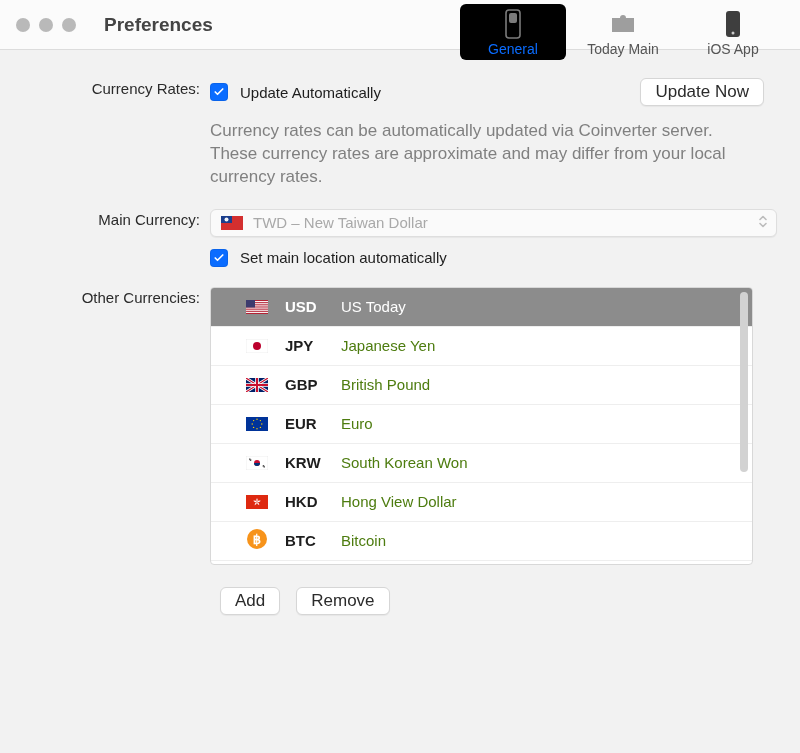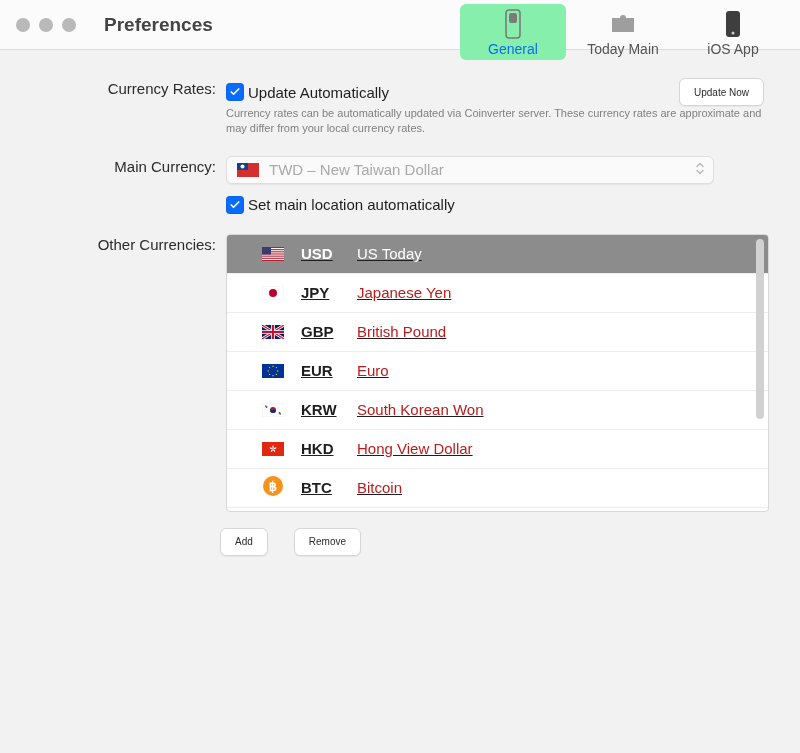--- a/index.html
+++ b/index.html
@@ -37,79 +37,78 @@
   }
   .toolbar-item {
     width: 106px;
     text-align: center;
     padding: 5px 4px 3px;
     border-radius: 6px;
     font-size: 13px;
     color: #555;
     cursor: default;
   }
-  .toolbar-item.selected { background: #86efac; color: #0a6cff; }
+  .toolbar-item.selected { background: #000000; color: #0a6cff; }
   .toolbar-item .icon-wrap {
     height: 30px;
     display: flex; align-items: center; justify-content: center;
     margin-bottom: 2px;
   }
   .toolbar-item.selected .lbl { color: #0a6cff; }
   .toolbar-item .lbl { font-size: 14px; }
   .content {
     padding: 28px 22px 20px 0;
   }
   .row {
     display: flex;
     margin-bottom: 6px;
-    padding-left: 16px;
   }
   .row .label-col {
     width: 210px;
     text-align: right;
     padding-right: 10px;
     padding-top: 2px;
     font-size: 15px;
     color: #2b2b2b;
   }
   .row .field-col {
     flex: 1;
   }
-  .checkbox-line { display: flex; align-items: center; gap: 4px; }
+  .checkbox-line { display: flex; align-items: center; gap: 12px; }
   .chk {
     width: 18px; height: 18px; border-radius: 4px;
     background: #0a6cff;
     display: inline-flex; align-items: center; justify-content: center;
     box-shadow: inset 0 0 0 1px rgba(0,0,0,.08);
   }
   .chk svg { width: 12px; height: 12px; }
   .description {
-    margin-top: 0;
-    font-size: 11px;
+    margin-top: 14px;
+    font-size: 17px;
     color: #808080;
     line-height: 1.35;
     padding-right: 16px;
   }
   .btn {
     display: inline-flex;
     align-items: center;
     justify-content: center;
     height: 28px;
     padding: 0 14px;
     border-radius: 6px;
     background: #ffffff;
     border: 1px solid #d6d6d6;
-    font-size: 10px;
+    font-size: 17px;
     color: #2b2b2b;
     box-shadow: 0 1px 1px rgba(0,0,0,.05);
     cursor: default;
   }
   .select {
     height: 28px;
-    width: 488px;
+    width: 567px;
     border: 1px solid #dedede;
     background: #fafafa;
     border-radius: 6px;
     display: flex;
     align-items: center;
     padding: 0 10px;
     color: #a9a9a9;
     position: relative;
     box-shadow: 0 1px 1px rgba(0,0,0,0.05);
   }
@@ -119,21 +118,20 @@
     color: #bcbcbc;
   }
   .list-box {
     width: 543px;
     height: 278px;
     background: #ffffff;
     border: 1px solid #d8d8d8;
     border-radius: 4px;
     position: relative;
     overflow: hidden;
-    text-decoration: underline;
   }
   .list-scroll {
     position: absolute;
     right: 4px; top: 4px;
     width: 8px; height: 180px;
     background: #d2d2d2;
     border-radius: 4px;
   }
   .list-row {
     height: 39px;
@@ -143,32 +141,32 @@
     border-bottom: 1px solid #eeeeee;
     font-size: 15px;
   }
   .list-row:last-child { border-bottom: none; }
   .list-row.selected {
     background: #8c8c8c;
     color: #ffffff;
   }
   .list-row .flag-cell { width: 56px; display:flex; justify-content:center;}
   .list-row .code-cell { width: 56px; font-weight: 600; }
-  .list-row .name-cell { color: #b91c1c; }
+  .list-row .name-cell { color: #4d7c0f; }
   .list-row.selected .name-cell { color: #ffffff; }
   .flag {
     width: 22px; height: 14px; border-radius: 1px;
     background-size: cover;
     display: inline-block;
   }
   .bottom-bar {
-    margin-top: 16px;
+    margin-top: 22px;
     margin-left: 220px;
     display: flex;
-    gap: 26px;
+    gap: 16px;
     width: 445px;
   }
   .bottom-bar .spacer { flex: 1; }
 
   
 </style>
 </head>
 <body>
 
 <div class="titlebar">

